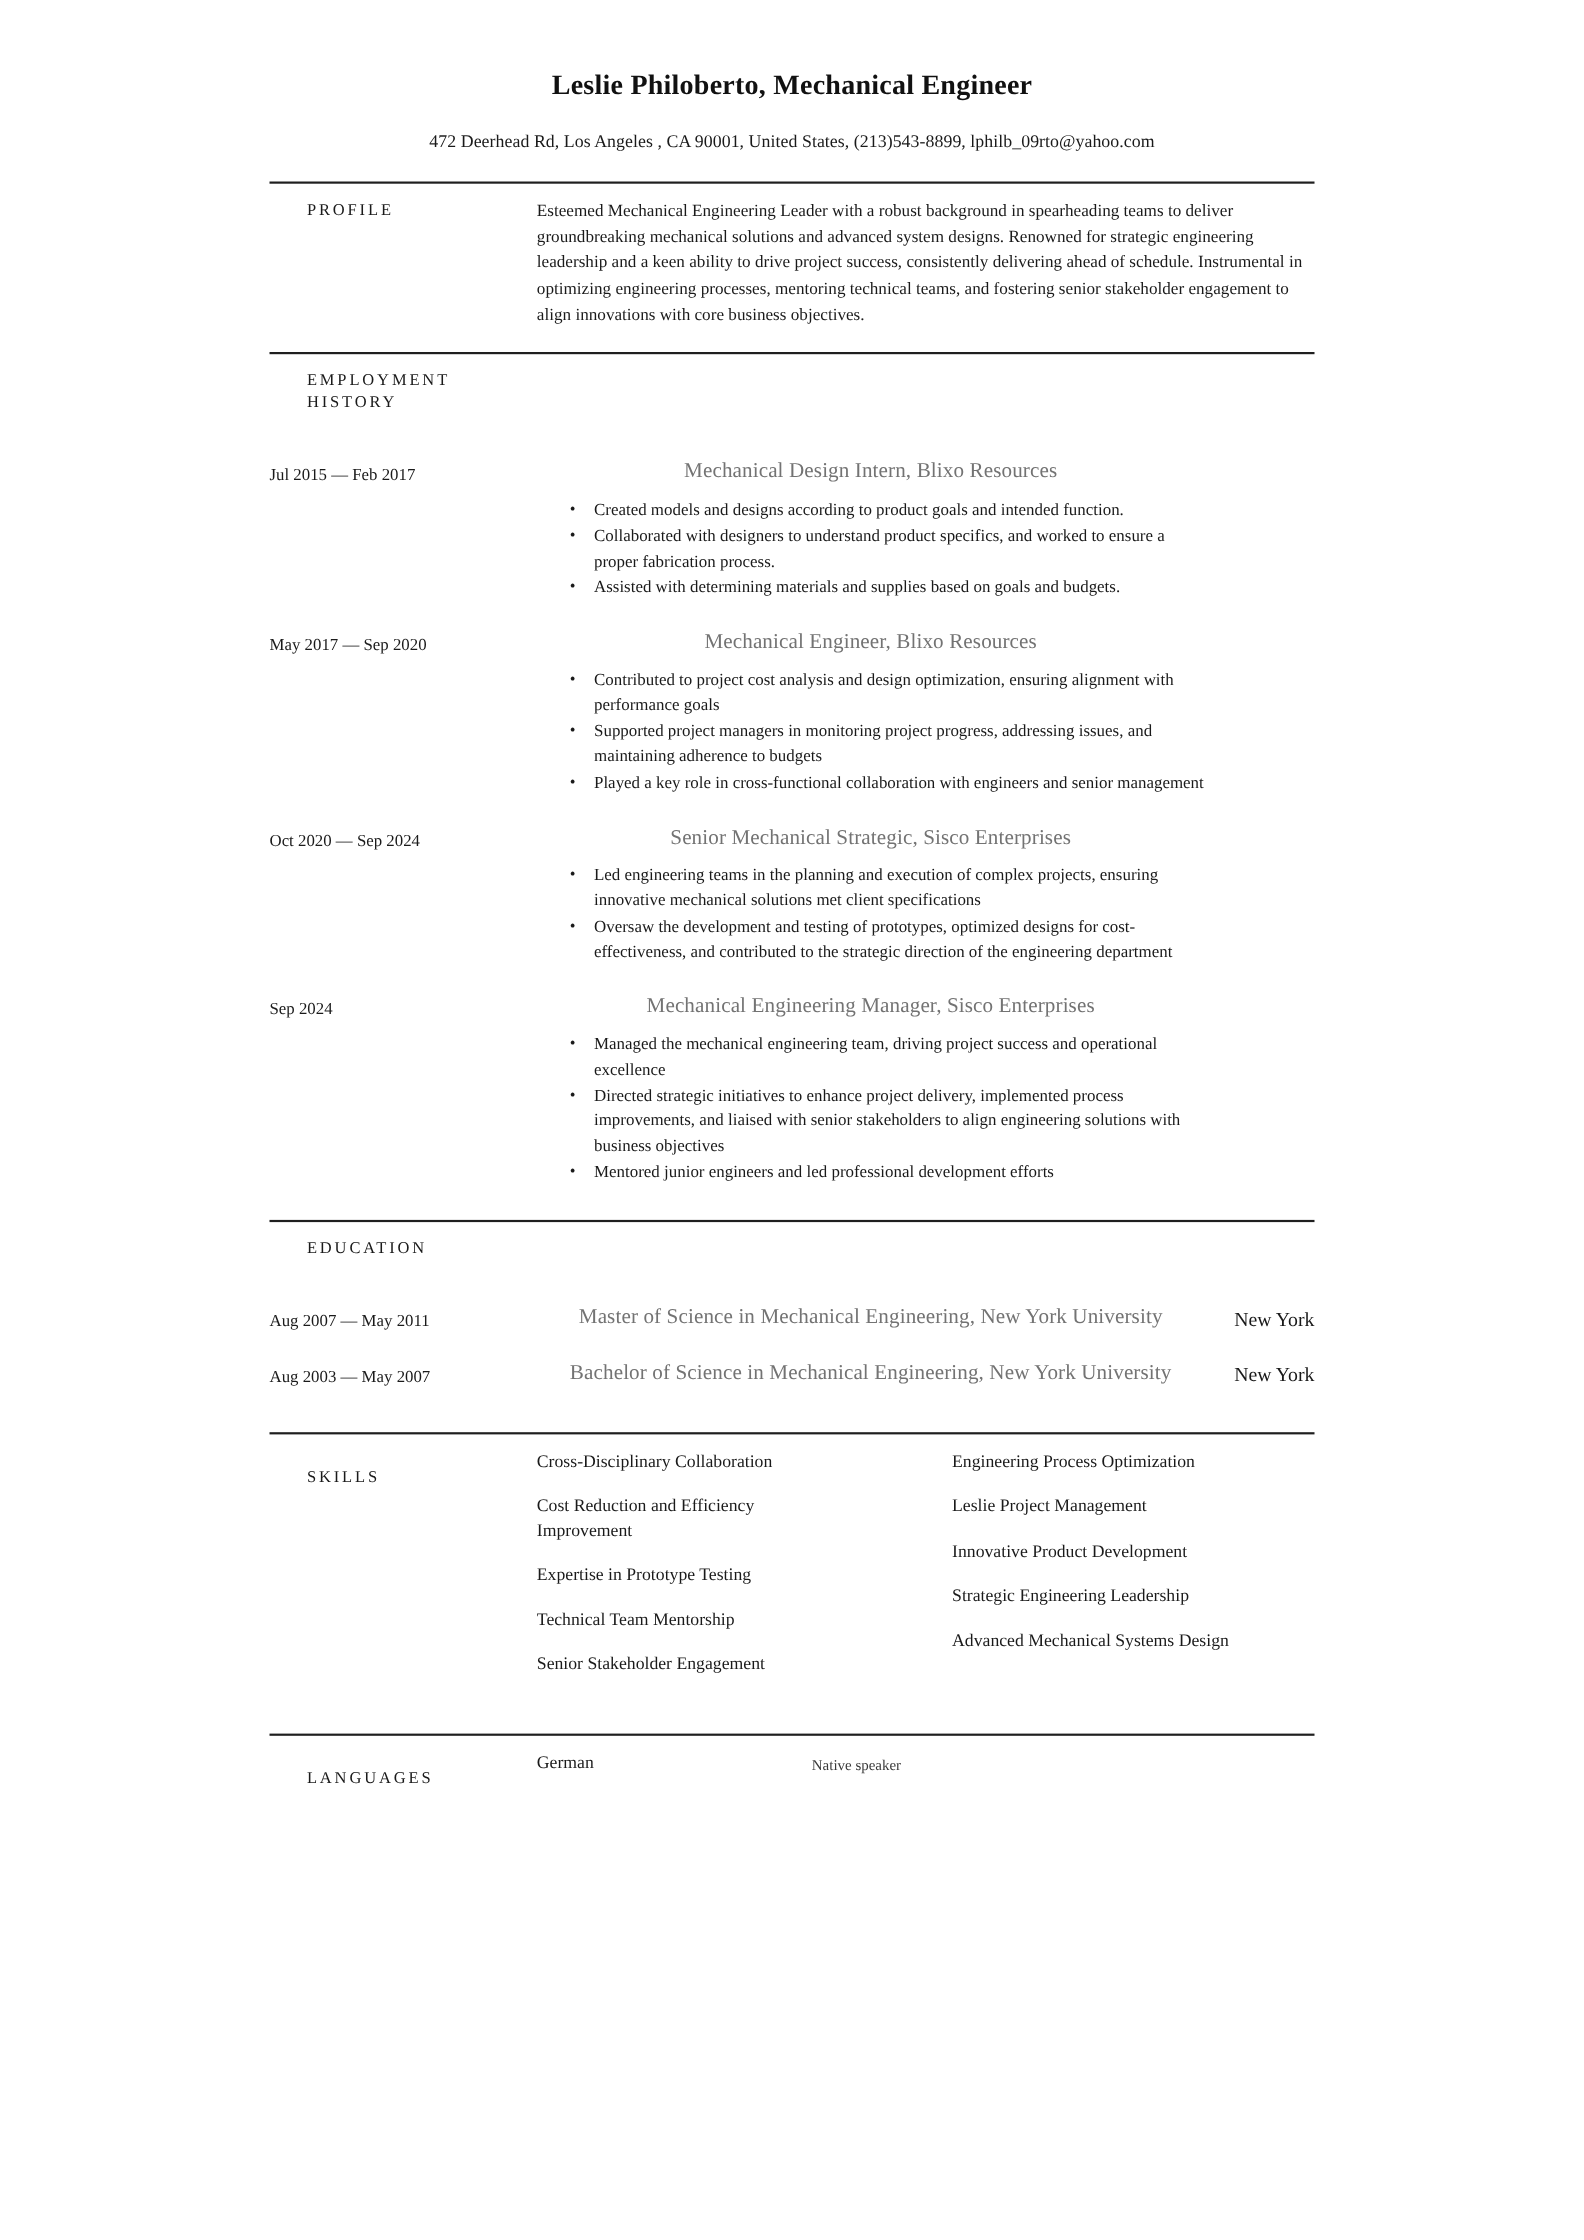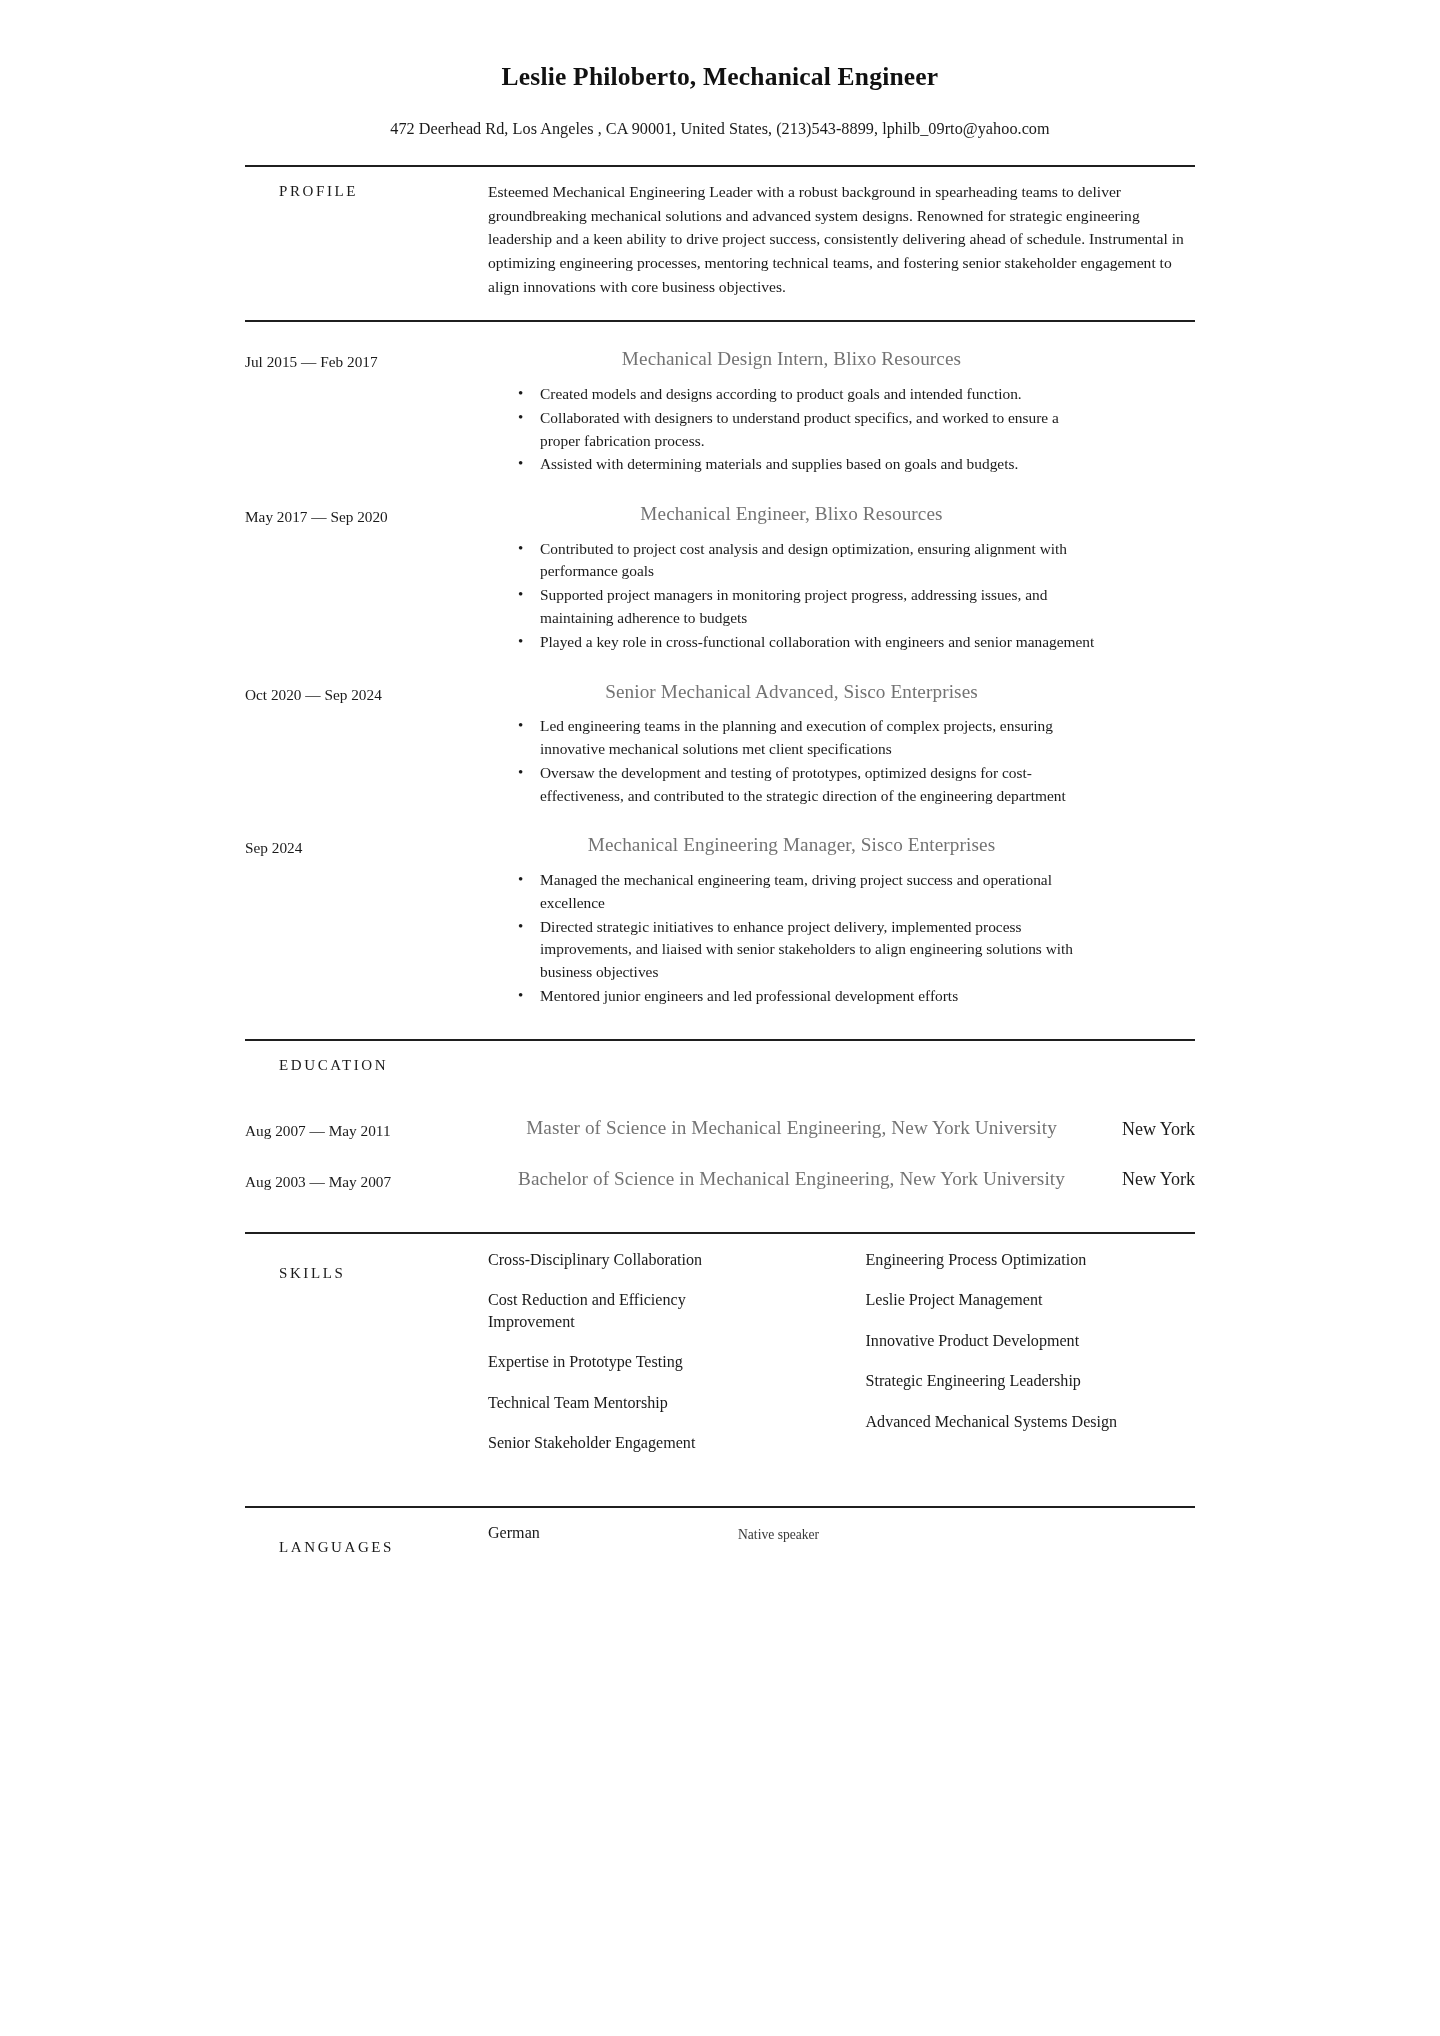--- a/index.html
+++ b/index.html
@@ -191,20 +191,21 @@
 
   <div class="section">
     <div class="section-label">Profile</div>
     <div class="profile-body">Esteemed Mechanical Engineering Leader with a robust background in spearheading teams to deliver groundbreaking mechanical solutions and advanced system designs. Renowned for strategic engineering leadership and a keen ability to drive project success, consistently delivering ahead of schedule. Instrumental in optimizing engineering processes, mentoring technical teams, and fostering senior stakeholder engagement to align innovations with core business objectives.</div>
   </div>
 
   <hr class="rule">
 
   <div class="employment-block">
     <div class="section">
+      <div class="section-label section-head-only">Employment History</div>
       <div></div>
     </div>
 
     <div class="entry">
       <div class="entry-date">Jul 2015 — Feb 2017</div>
       <div class="entry-main">
         <div class="entry-title">Mechanical Design Intern, Blixo Resources</div>
         <ul class="bullets">
           <li>Created models and designs according to product goals and intended function.</li>
           <li>Collaborated with designers to understand product specifics, and worked to ensure a proper fabrication process.</li>
@@ -223,21 +224,21 @@
           <li>Supported project managers in monitoring project progress, addressing issues, and maintaining adherence to budgets</li>
           <li>Played a key role in cross-functional collaboration with engineers and senior management</li>
         </ul>
       </div>
       <div class="entry-location"></div>
     </div>
 
     <div class="entry">
       <div class="entry-date">Oct 2020 — Sep 2024</div>
       <div class="entry-main">
-        <div class="entry-title">Senior Mechanical Advanced, Sisco Enterprises</div>
+        <div class="entry-title">Senior Mechanical Strategic, Sisco Enterprises</div>
         <ul class="bullets">
           <li>Led engineering teams in the planning and execution of complex projects, ensuring innovative mechanical solutions met client specifications</li>
           <li>Oversaw the development and testing of prototypes, optimized designs for cost-effectiveness, and contributed to the strategic direction of the engineering department</li>
         </ul>
       </div>
       <div class="entry-location"></div>
     </div>
 
     <div class="entry">
       <div class="entry-date">Sep 2024</div>

